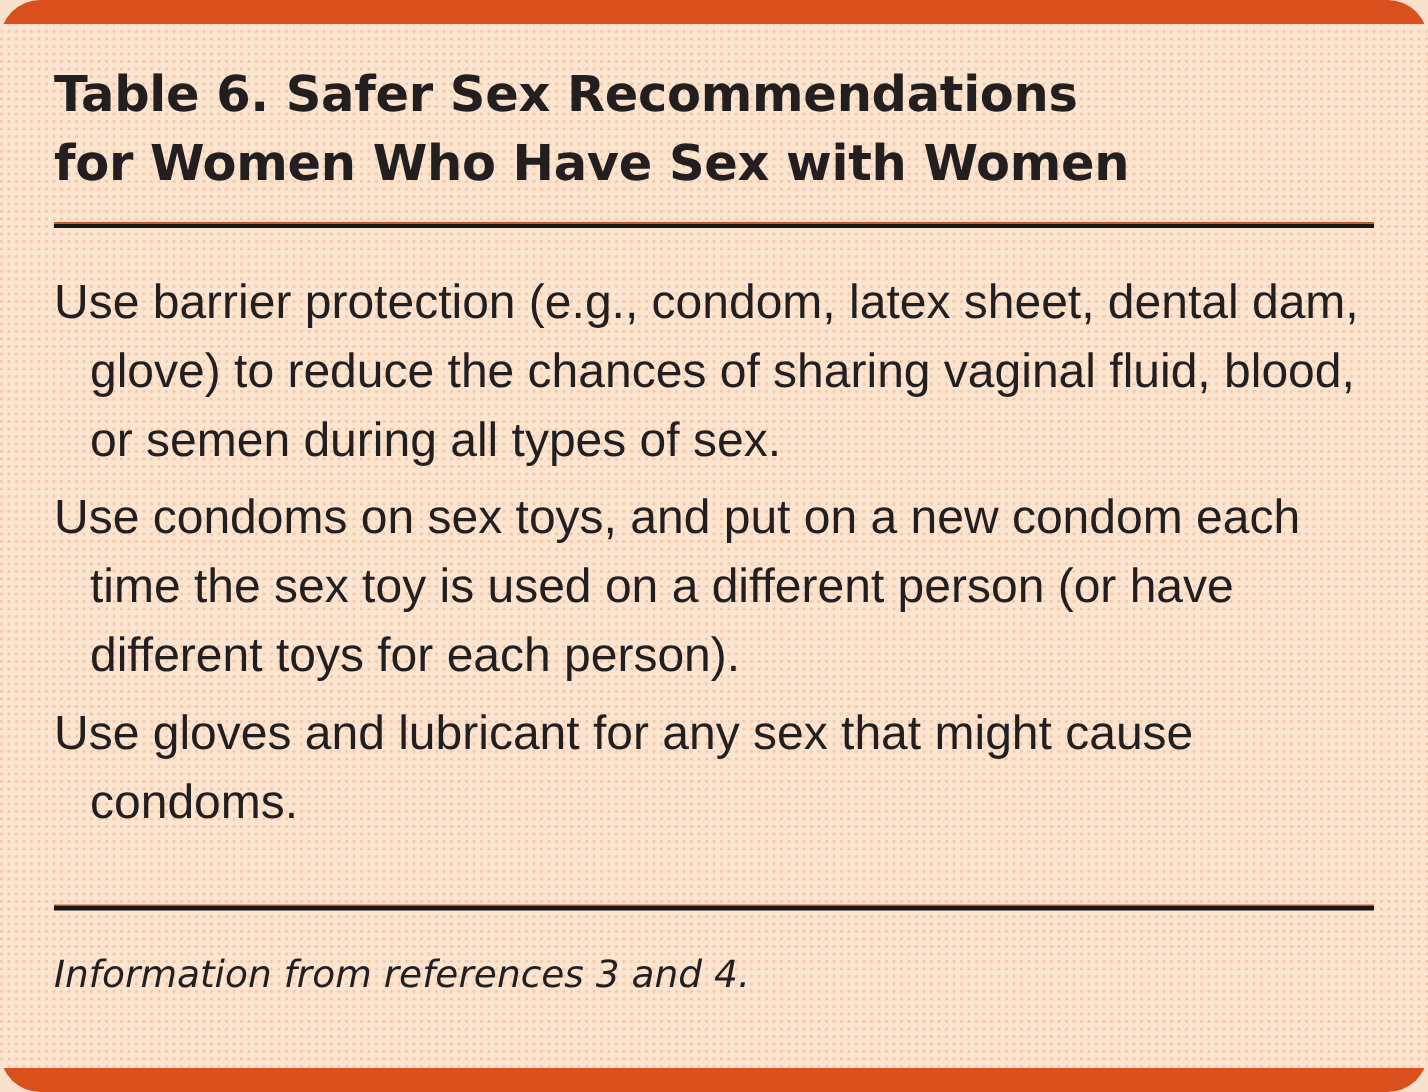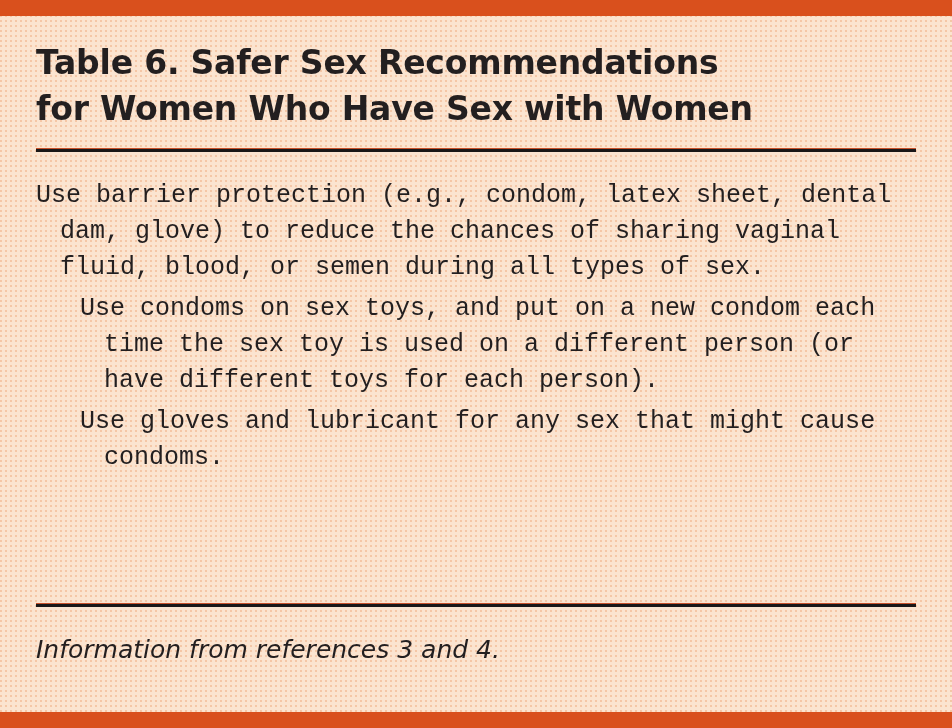--- a/index.html
+++ b/index.html
@@ -20,20 +20,21 @@
     box-sizing: border-box;
     width: 952px;
     height: 728px;
     background-color: #fbe4d0;
     
     background-image:
       radial-gradient(circle at 1px 1px, rgba(232,132,72,0.30) 0.9px, rgba(0,0,0,0) 1.1px);
     background-size: 5px 5px;
     background-position: 0 0;
     overflow: hidden;
+    border-radius: 27px;
   }
 
   
   .rule-orange-top,
   .rule-orange-bottom {
     position: absolute;
     left: 0;
     width: 952px;
     height: 16px;
     background-color: #d9501d;
@@ -79,31 +80,30 @@
     height: 1px;
     background: #c6502a;
   }
 
   .recommendation-list {
     list-style: none;
     margin: 0;
     padding: 0;
   }
   .recommendation-list li {
-    font-family: Liberation Mono, monospace;
-    font-size: 25px;
+    font-family: Liberation Sans, sans-serif;
+    font-size: 32px;
     line-height: 1.44;
     color: #231f20;
     padding-left: 24px;
     text-indent: -24px;
     margin: 0;
   }
   .recommendation-list li + li {
     margin-top: 5px;
-    margin-left: 44px;
   }
   .list-wrap { margin-top: 26px; }
 
   .rule-dark-bottom {
     position: absolute;
     left: 36px;
     top: 604px;
     height: 0;
     border-top: 3px solid #1a1718;
     width: 880px;

